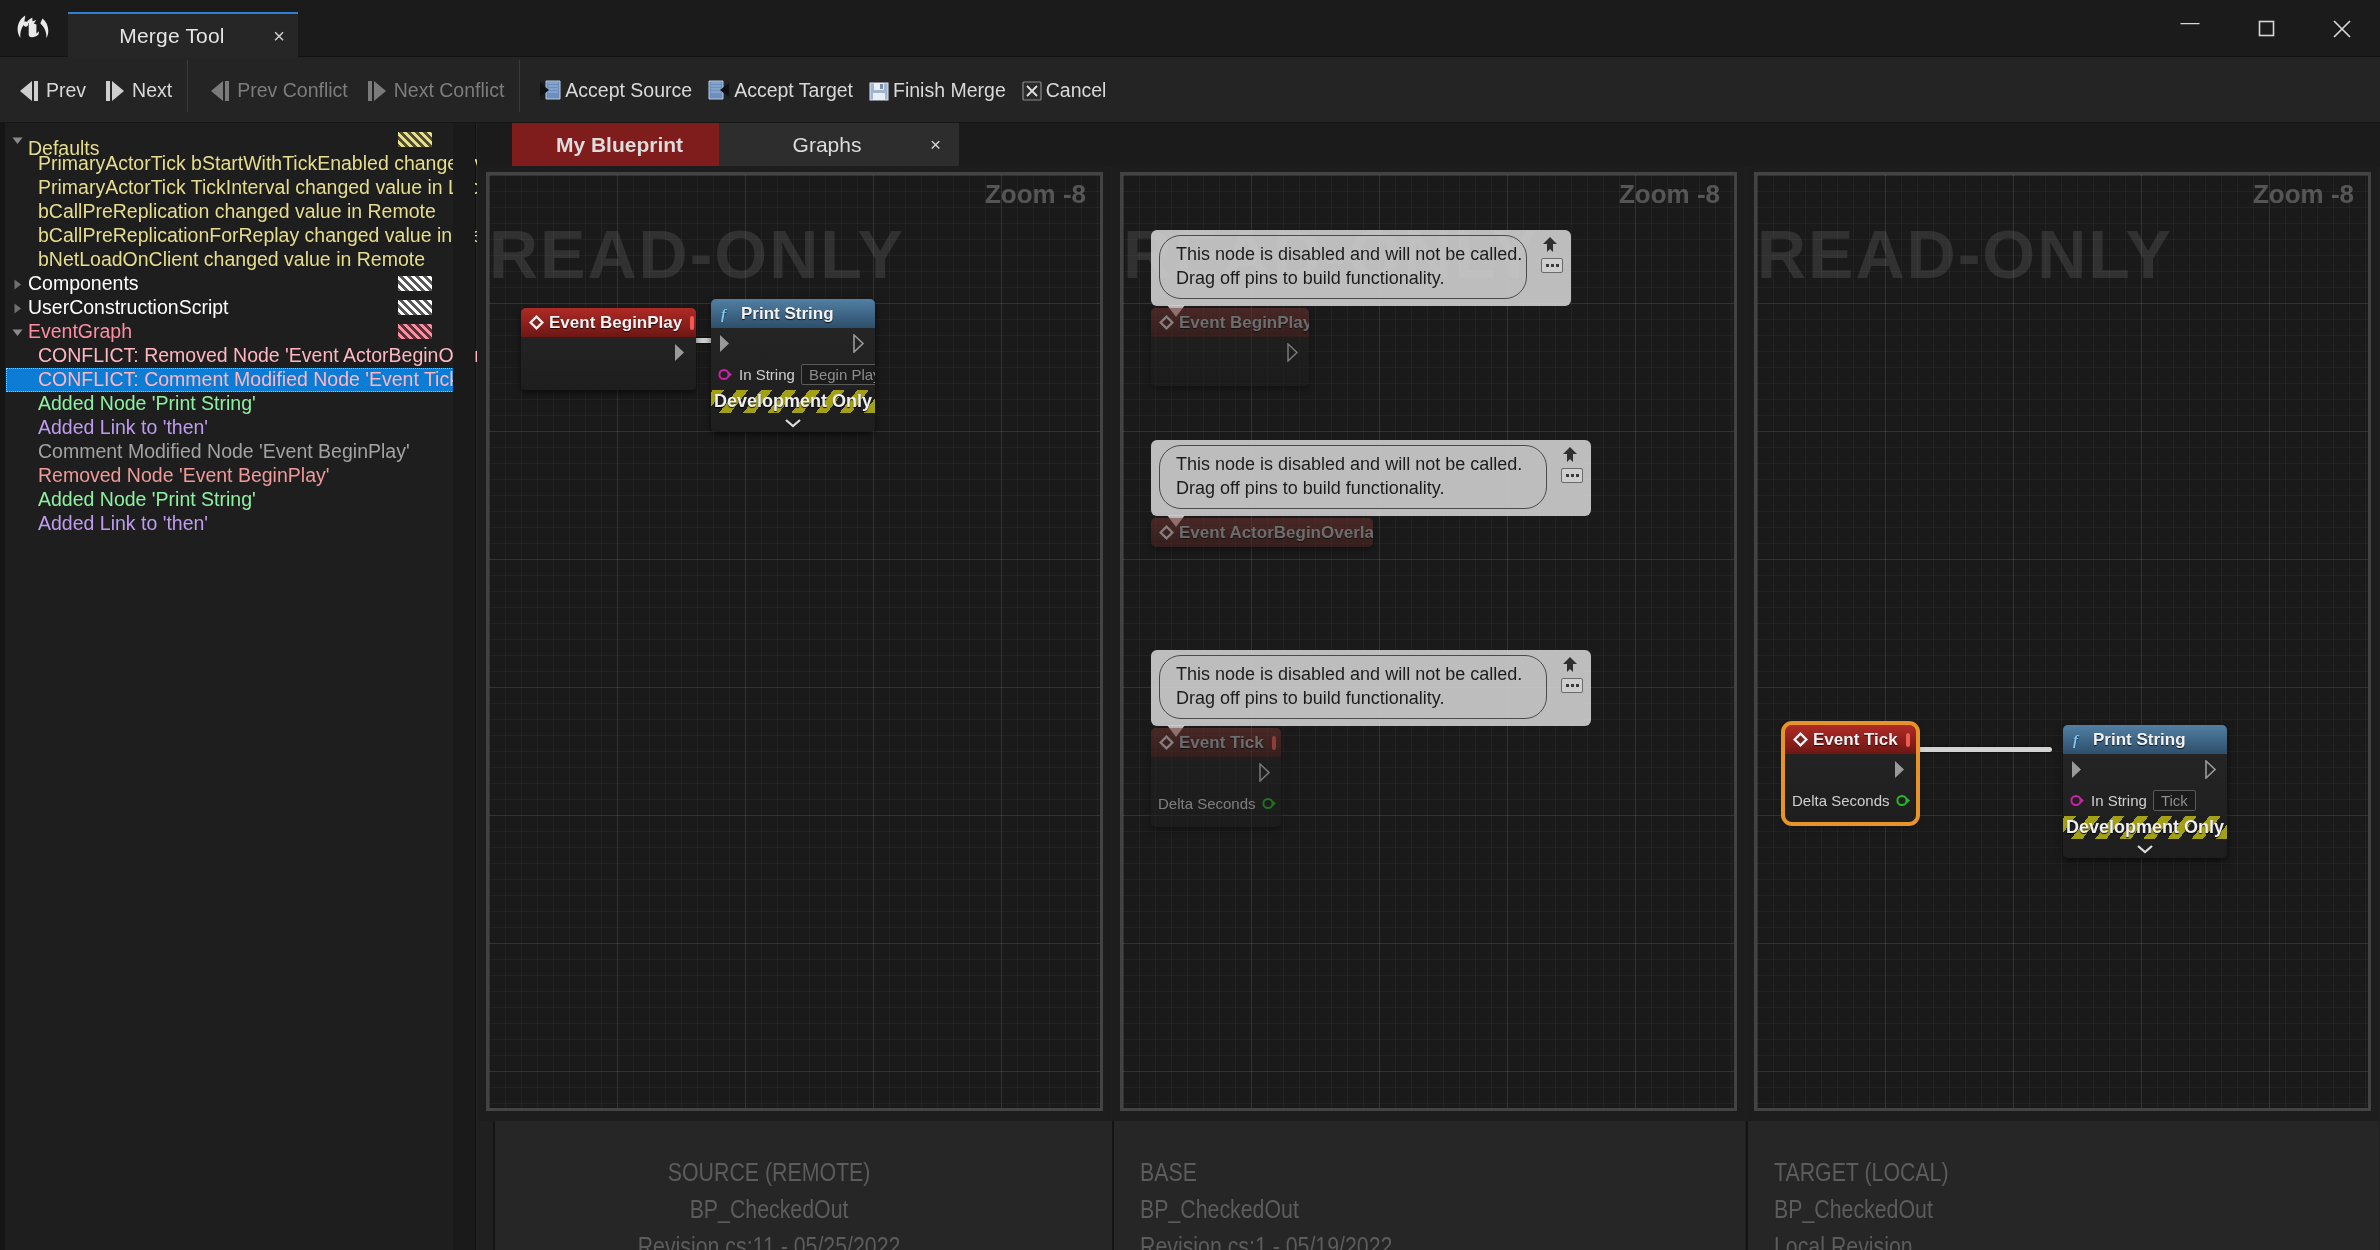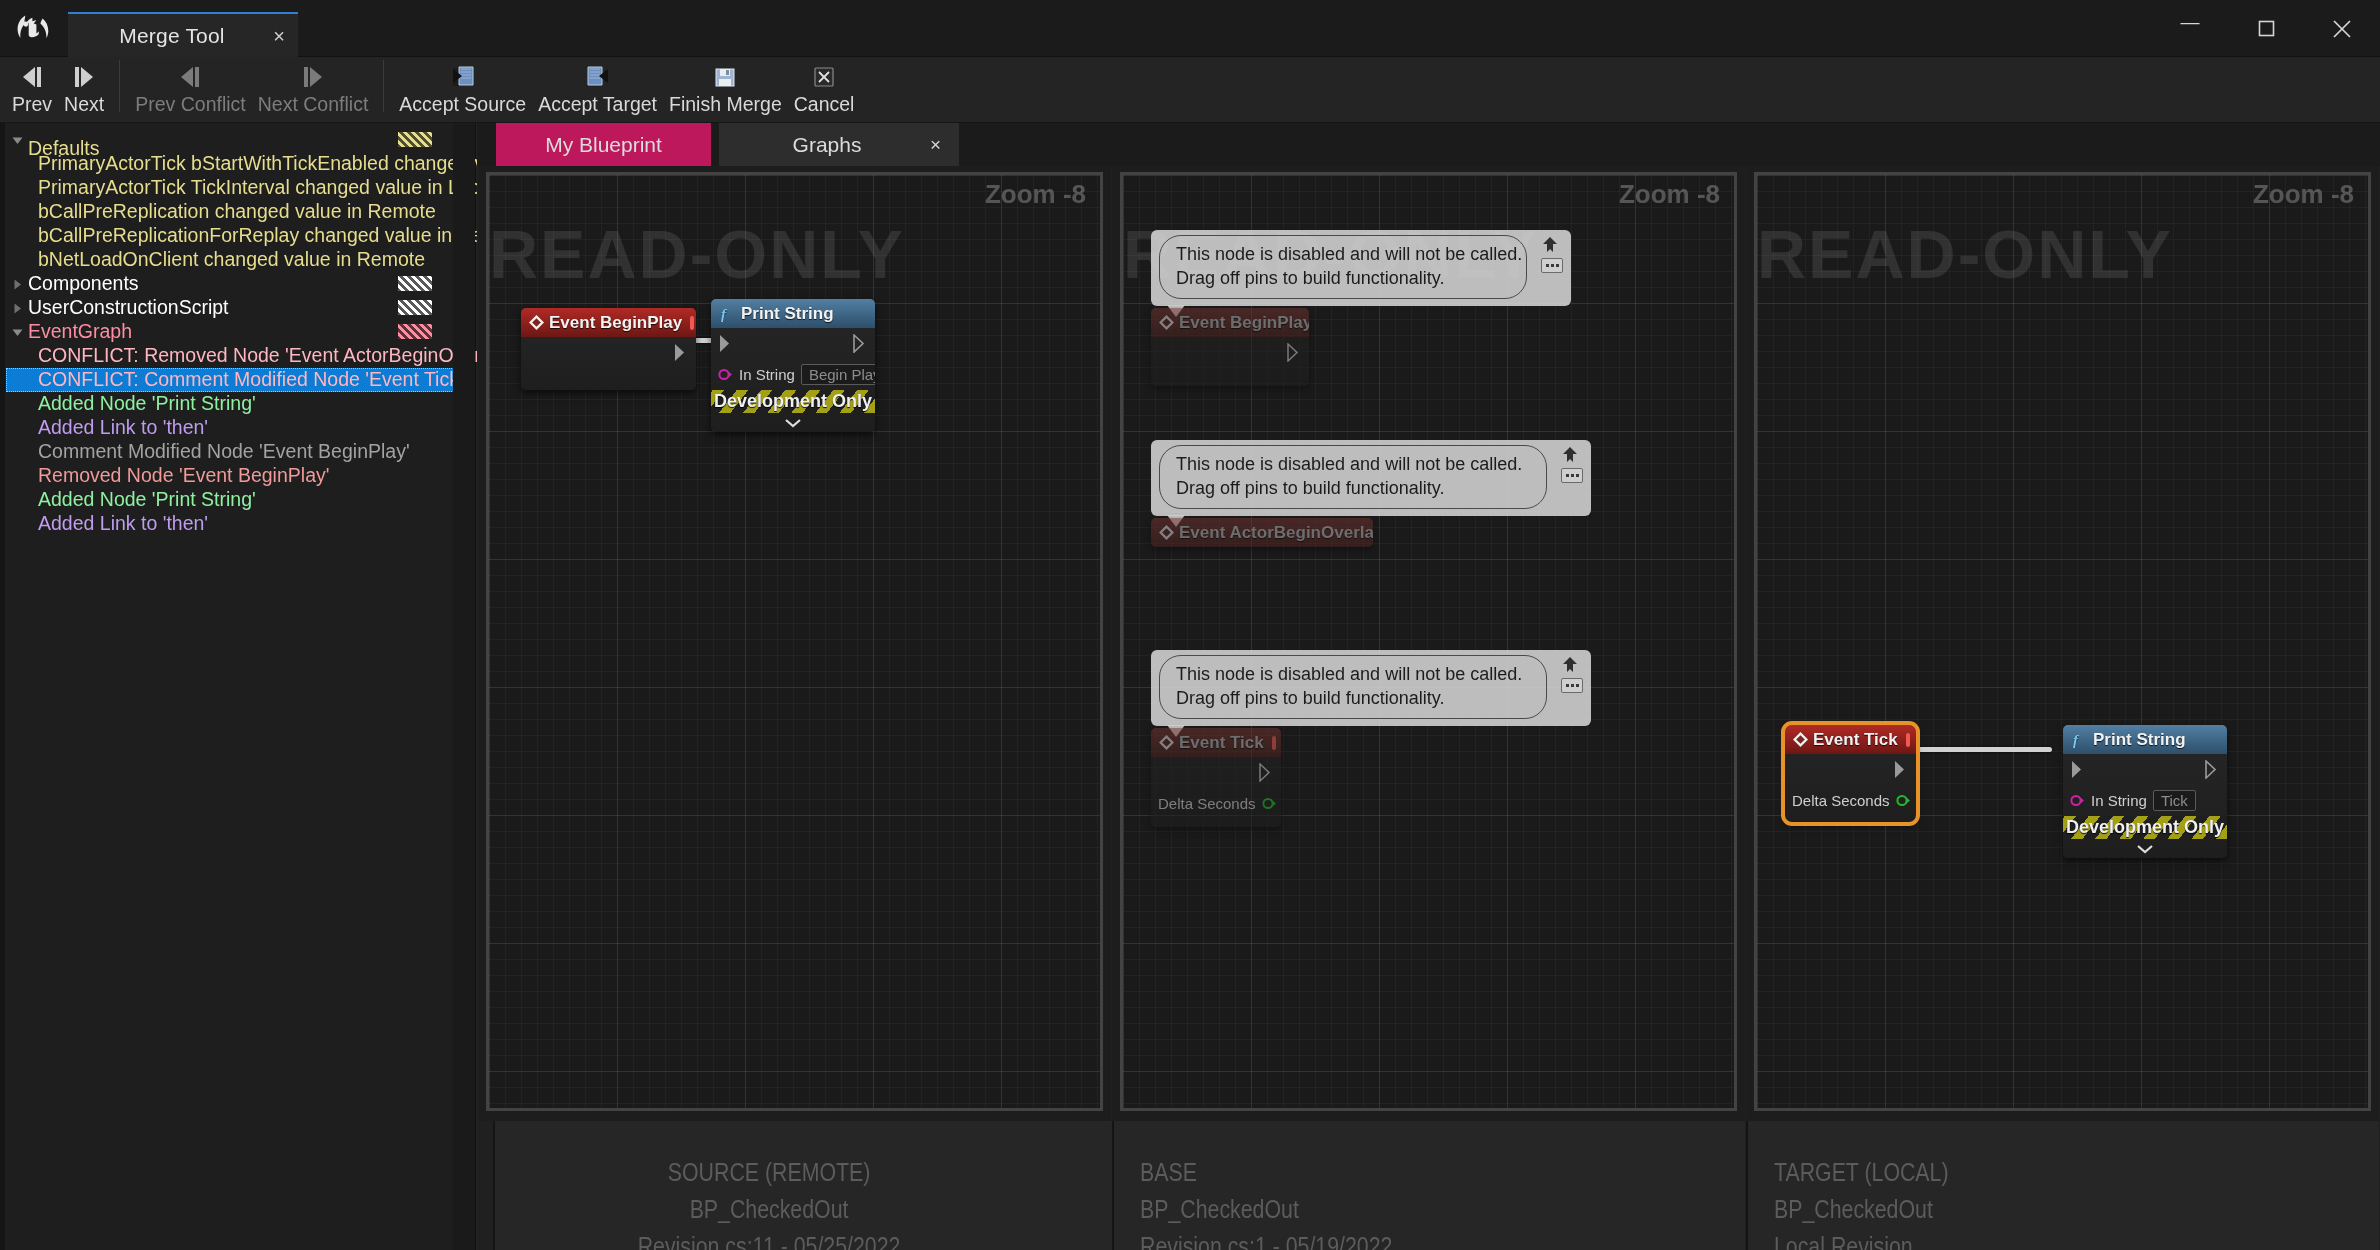--- a/index.html
+++ b/index.html
@@ -51,21 +51,21 @@
 
   
   .toolbar {
     position: absolute; left: 0; top: 57px; width: 2380px; height: 66px;
     background: #242424;
     border-bottom: 1px solid #161616;
     display: flex; align-items: flex-start; padding-left: 6px;
   }
   .tb-item {
     min-width: 52px; height: 66px; padding: 2px 6px 0;
-    display: flex; flex-direction: column; align-items: center; justify-content: flex-start;
+    display: flex; flex-direction: row; align-items: center; justify-content: flex-start;
   }
   .tb-ico { height: 36px; display: flex; align-items: center; justify-content: center; }
   .tb-lbl { font-size: 19.5px; color: #d9d9d9; white-space: nowrap; line-height: 1; }
   .tb-item.disabled .tb-lbl { color: #7d7d7d; }
   .tb-sep {
     width: 1px; height: 52px; background: #3b3b3b; margin: 3px 9px 0;
     align-self: flex-start;
   }
   .arrow-ico { display:flex; align-items:center; }
   .arrow-ico svg { display:block; }
@@ -115,21 +115,21 @@
   }
 
   .tabstrip {
     position: absolute; left: 0; top: 0; width: 1903px; height: 43px;
     background: #1b1b1b;
   }
   .tabstrip .tab {
     position: absolute; top: 0; height: 43px;
     display: flex; align-items: center; justify-content: center;
   }
-  .tab-inactive { left: 19px; width: 215px; background: #be185d; }
+  .tab-inactive { left: 35px; width: 215px; background: #7f1d1d; font-weight: bold; }
   .tab-active   { left: 242px; width: 240px; background: #2d2d2d; }
   .tab-lbl { font-size: 21px; color: #dcdcdc; }
   .tab-active .tab-lbl { position: relative; left: -12px; }
   .tab-close {
     position: absolute; right: 18px; top: 12px; color: #d5d5d5; font-size: 19px; line-height: 1;
   }
 
   
   .panes { position: absolute; left: 0; top: 43px; width: 1903px; height: 1084px; }
   .pane {

